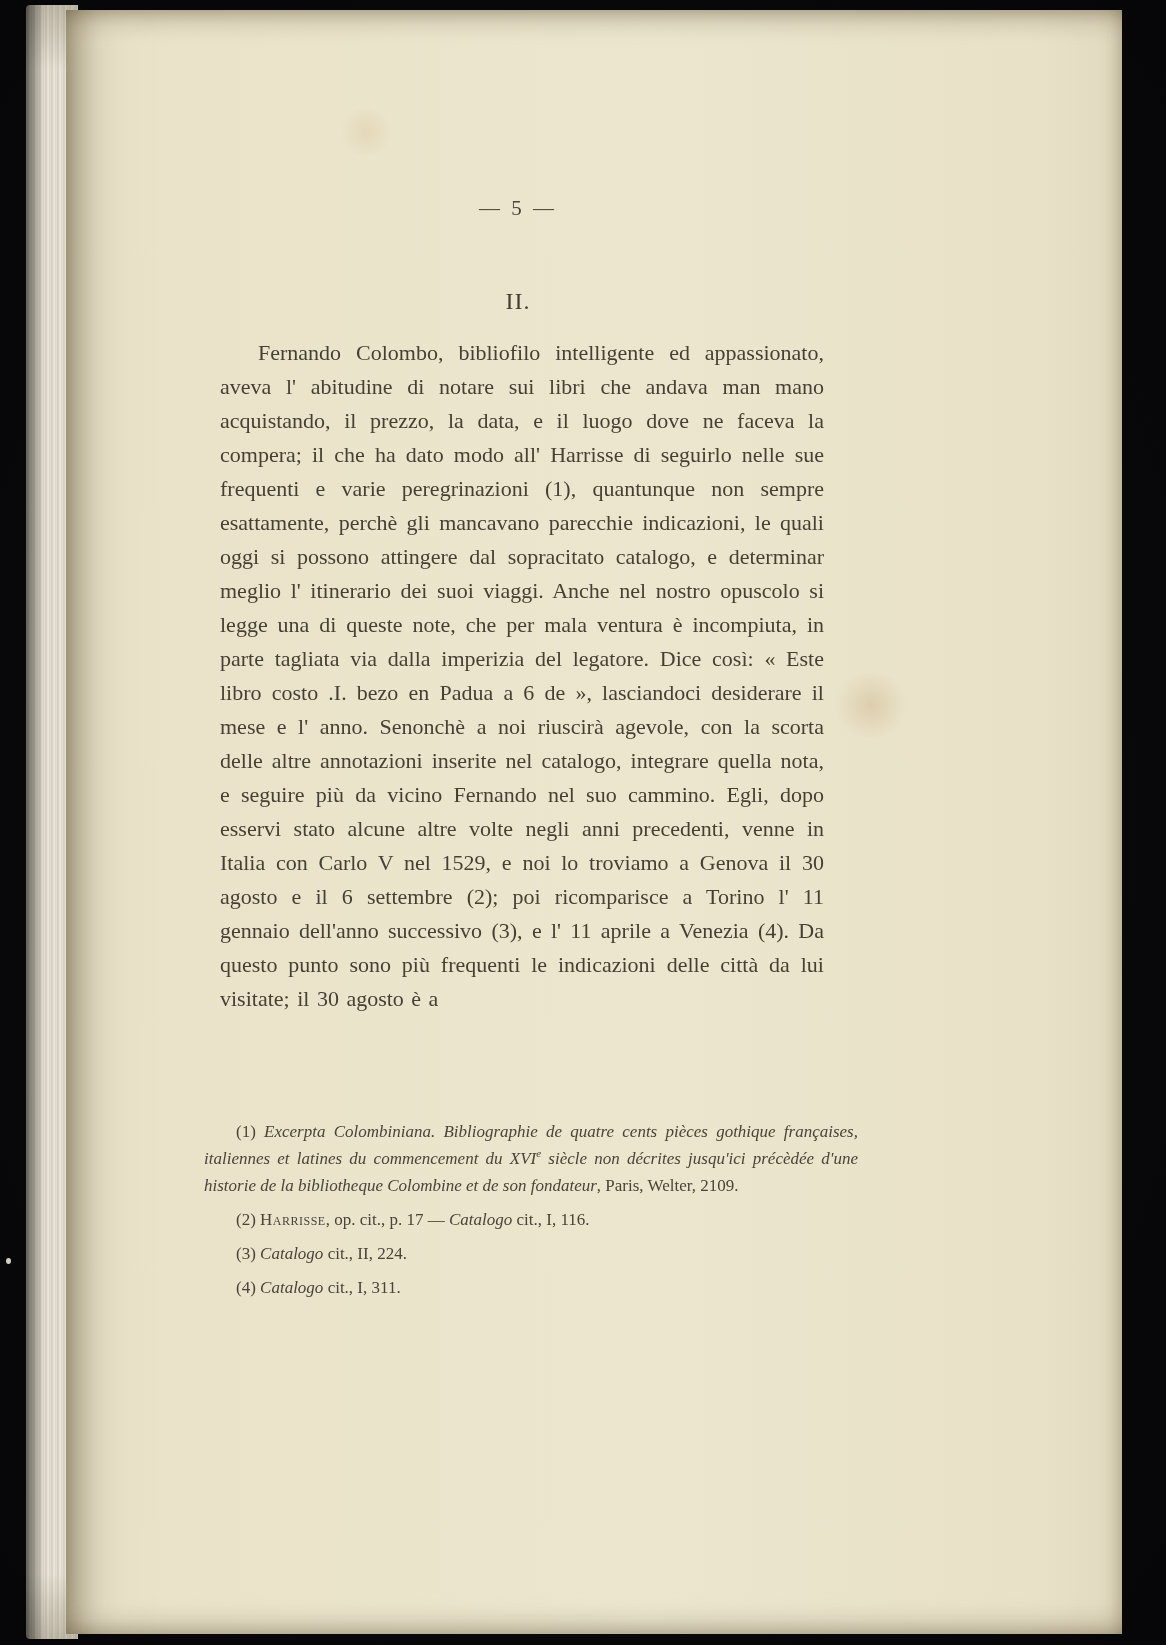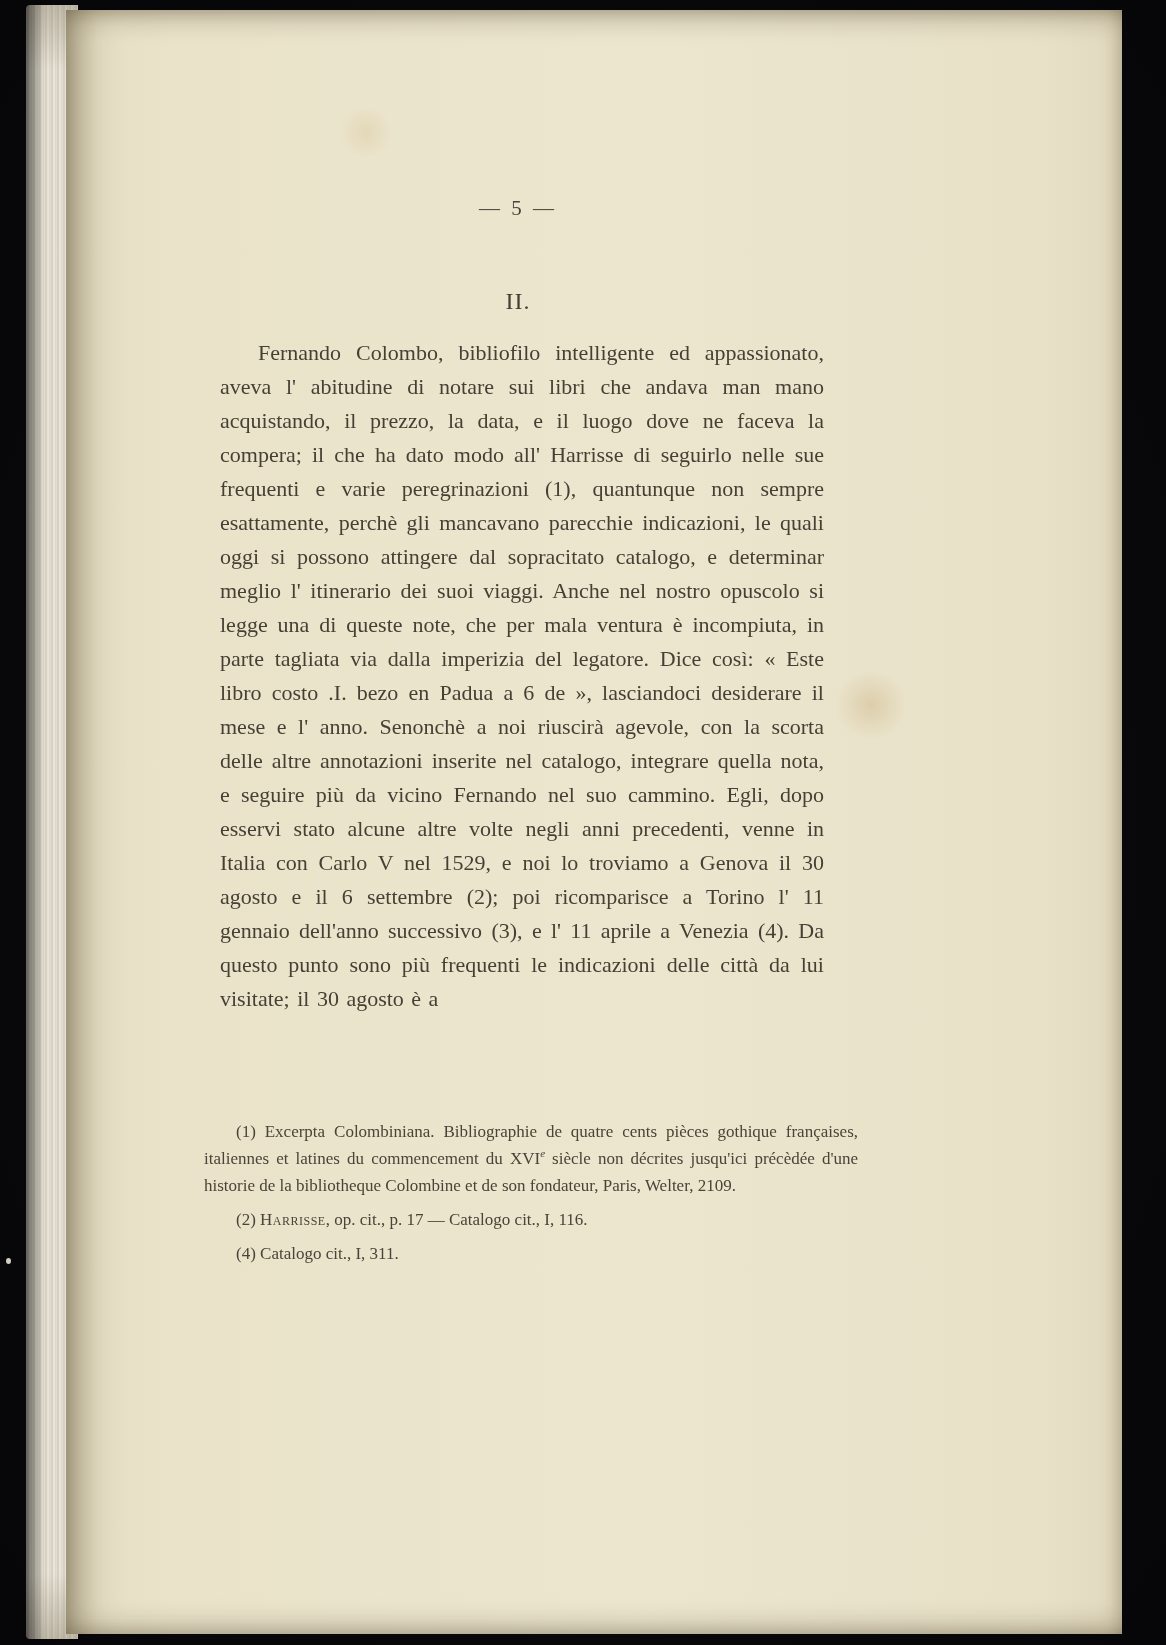--- a/index.html
+++ b/index.html
@@ -46,21 +46,21 @@
   .bodytext{
     position:absolute;top:322px;left:0;width:604px;margin:4px;
     text-align:justify;font-size:22px;line-height:34px;
     color:#473f34;text-indent:38px;word-spacing:2px;
   }
   .footnotes{
     position:absolute;top:1108px;left:-12px;width:654px;
     font-size:17px;line-height:27px;color:#4b4338;text-align:justify;
   }
   .footnote{margin:0 0 7px 0;text-indent:32px;}
-  .it{}
+  .it{font-style:italic;}
   .sc{font-variant:small-caps;letter-spacing:.5px;margin-top:40px;}
   .sup{font-size:11px;vertical-align:super;line-height:0;font-style:italic;}
 </style>
 </head>
 <body>
 
 <div class="scan">
   <div class="edges"></div>
   <div class="speck"></div>
 
@@ -72,18 +72,19 @@
       <div class="pagenum">— 5 —</div>
       <div class="heading">II.</div>
 
       <p class="bodytext">Fernando Colombo, bibliofilo intelligente ed appassionato, aveva l' abitudine di notare sui libri che andava man mano acquistando, il prezzo, la data, e il luogo dove ne faceva la compera; il che ha dato modo all' Harrisse di seguirlo nelle sue frequenti e varie peregrinazioni (1), quantunque non sempre esattamente, perchè gli mancavano parecchie indicazioni, le quali oggi si possono attingere dal sopracitato catalogo, e determinar meglio l' itinerario dei suoi viaggi. Anche nel nostro opuscolo si legge una di queste note, che per mala ventura è incompiuta, in parte tagliata via dalla imperizia del legatore. Dice così: « Este libro costo .I. bezo en Padua a 6 de », lasciandoci desiderare il mese e l' anno. Senonchè a noi riuscirà agevole, con la scorta delle altre annotazioni inserite nel catalogo, integrare quella nota, e seguire più da vicino Fernando nel suo cammino. Egli, dopo esservi stato alcune altre volte negli anni precedenti, venne in Italia con Carlo V nel 1529, e noi lo troviamo a Genova il 30 agosto e il 6 settembre (2); poi ricomparisce a Torino l' 11 gennaio dell'anno successivo (3), e l' 11 aprile a Venezia (4). Da questo punto sono più frequenti le indicazioni delle città da lui visitate; il 30 agosto è a</p>
 
       <div class="footnotes">
         <p class="footnote"><span>(1) </span><span class="it">Excerpta Colombiniana. Bibliographie de quatre cents pièces gothique françaises, italiennes et latines du commencement du XVI</span><span class="sup">e</span><span class="it"> siècle non décrites jusqu'ici précèdée d'une historie de la bibliotheque Colombine et de son fondateur</span><span>, Paris, Welter, 2109.</span></p>
 
         <p class="footnote"><span>(2) </span><span class="sc">Harrisse</span><span>, op. cit., p. 17 — </span><span class="it">Catalogo</span><span> cit., I, 116.</span></p>
 
+        <p class="footnote"><span>(3) </span><span class="it">Catalogo</span><span> cit., II, 224.</span></p>
 
         <p class="footnote"><span>(4) </span><span class="it">Catalogo</span><span> cit., I, 311.</span></p>
       </div>
     </div>
   </div>
 </div>
 
 </body></html>

